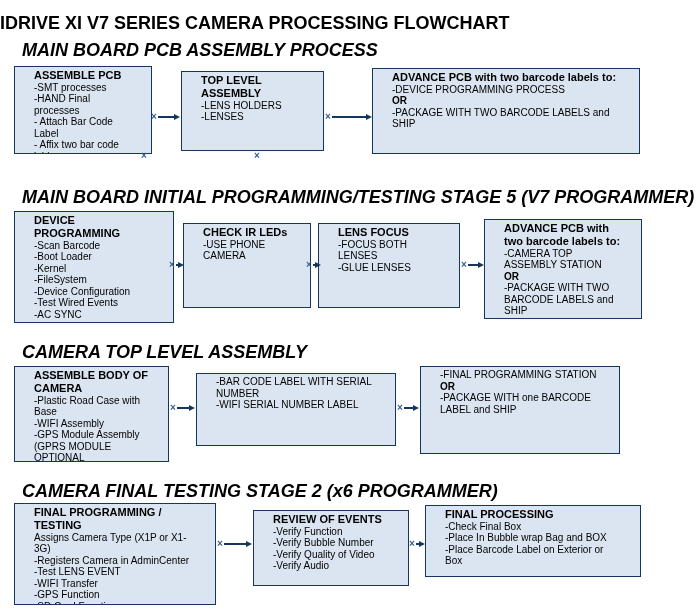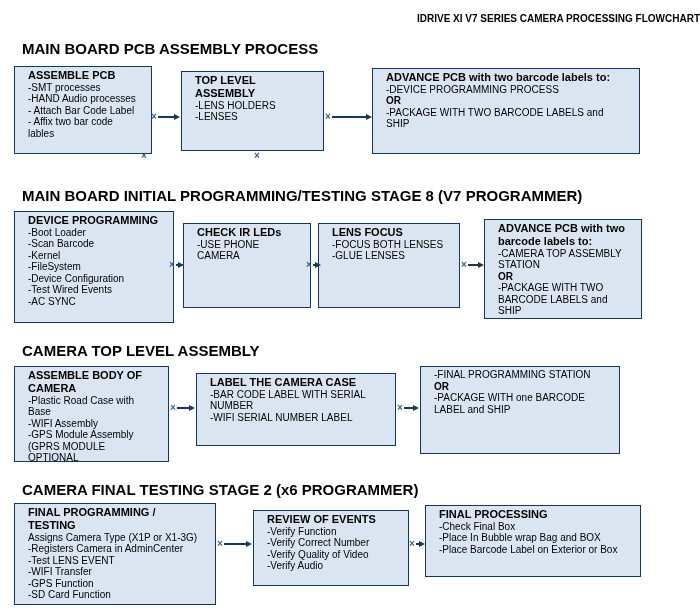--- a/index.html
+++ b/index.html
@@ -1,29 +1,29 @@
 <!DOCTYPE html>
 <html><head>
 <meta charset="utf-8">
 <style>
   html,body{margin:0;padding:0;background:#ffffff;}
   .canvas{
     position:relative;width:700px;height:610px;background:#ffffff;
     font-family:"Liberation Sans",sans-serif;color:#000;overflow:hidden;
   }
   .doc-title{
-    position:absolute;top:13px;left:0;width:100%;text-align:right;
-    font-size:10px;font-weight:bold;
+    position:absolute;top:13px;left:0;width:100%;text-align:left;
+    font-size:18px;font-weight:bold;
   }
   .section-header{
-    position:absolute;font-size:15px;font-weight:bold;white-space:nowrap;
+    position:absolute;font-size:18px;font-weight:bold;white-space:nowrap;font-style:italic;
   }
   .box{
     position:absolute;background:#dbe5f1;border:1px solid #17365d;
-    box-sizing:border-box;padding:2px 13px;overflow:hidden;
+    box-sizing:border-box;padding:2px 19px;overflow:hidden;
   }
   .box-title{font-size:11px;font-weight:bold;line-height:1.18;}
   .box-line{font-size:10px;line-height:1.15;}
   .bold{font-weight:bold;}
   .arrow{position:absolute;height:10px;display:flex;align-items:center;}
   .arrow .xmark{
     font-size:10px;line-height:10px;color:#365f91;font-weight:bold;
     flex:0 0 auto;margin-right:1px;
   }
   .arrow .line{flex:1 1 auto;height:1.5px;background:#17365d;min-width:2px;}
@@ -40,21 +40,21 @@
 
 <div class="canvas">
 
   <div class="doc-title">IDRIVE XI V7 SERIES CAMERA PROCESSING FLOWCHART</div>
 
   <div class="section-header" style="left:22px;top:40px">MAIN BOARD PCB ASSEMBLY PROCESS</div>
 
   <div class="box" style="left:14px;top:66px;width:138px;height:88px">
     <div class="box-title">ASSEMBLE PCB</div>
     <div class="box-line">-SMT processes</div>
-    <div class="box-line">-HAND Audio processes</div>
+    <div class="box-line">-HAND Final processes</div>
     <div class="box-line">- Attach Bar Code Label</div>
     <div class="box-line">- Affix two bar code lables</div>
   </div>
 
   <div class="box" style="left:181px;top:71px;width:143px;height:80px">
     <div class="box-title">TOP LEVEL ASSEMBLY</div>
     <div class="box-line">-LENS HOLDERS</div>
     <div class="box-line">-LENSES</div>
   </div>
 
@@ -72,26 +72,26 @@
   </div>
   <div class="arrow" style="left:325px;top:112px;width:47px">
     <span class="xmark">×</span>
     <span class="line"></span>
     <span class="head"></span>
   </div>
 
   <span class="anchor-x" style="left:141px;top:151px">×</span>
   <span class="anchor-x" style="left:254px;top:151px">×</span>
 
-  <div class="section-header" style="left:22px;top:187px">MAIN BOARD INITIAL PROGRAMMING/TESTING STAGE 8 (V7 PROGRAMMER)</div>
+  <div class="section-header" style="left:22px;top:187px">MAIN BOARD INITIAL PROGRAMMING/TESTING STAGE 5 (V7 PROGRAMMER)</div>
 
   <div class="box" style="left:14px;top:211px;width:160px;height:112px">
     <div class="box-title">DEVICE PROGRAMMING</div>
+    <div class="box-line">-Scan Barcode</div>
     <div class="box-line">-Boot Loader</div>
-    <div class="box-line">-Scan Barcode</div>
     <div class="box-line">-Kernel</div>
     <div class="box-line">-FileSystem</div>
     <div class="box-line">-Device Configuration</div>
     <div class="box-line">-Test Wired Events</div>
     <div class="box-line">-AC SYNC</div>
   </div>
 
   <div class="box" style="left:183px;top:223px;width:128px;height:85px">
     <div class="box-title">CHECK IR LEDs</div>
     <div class="box-line">-USE PHONE CAMERA</div>
@@ -131,21 +131,20 @@
   <div class="box" style="left:14px;top:366px;width:155px;height:96px">
     <div class="box-title">ASSEMBLE BODY OF CAMERA</div>
     <div class="box-line">-Plastic Road Case with Base</div>
     <div class="box-line">-WIFI Assembly</div>
     <div class="box-line">-GPS Module Assembly</div>
     <div class="box-line">(GPRS MODULE OPTIONAL</div>
     <div class="box-line">Depending on camera version)</div>
   </div>
 
   <div class="box" style="left:196px;top:373px;width:200px;height:73px">
-    <div class="box-title">LABEL THE CAMERA CASE</div>
     <div class="box-line">-BAR CODE LABEL WITH SERIAL NUMBER</div>
     <div class="box-line">-WIFI SERIAL NUMBER LABEL</div>
   </div>
 
   <div class="box" style="left:420px;top:366px;width:200px;height:88px">
     <div class="box-line">-FINAL PROGRAMMING STATION</div>
     <div class="box-line bold">OR</div>
     <div class="box-line">-PACKAGE WITH one BARCODE LABEL and SHIP</div>
   </div>
 
@@ -168,21 +167,21 @@
     <div class="box-line">-Registers Camera in AdminCenter</div>
     <div class="box-line">-Test LENS EVENT</div>
     <div class="box-line">-WIFI Transfer</div>
     <div class="box-line">-GPS Function</div>
     <div class="box-line">-SD Card Function</div>
   </div>
 
   <div class="box" style="left:253px;top:510px;width:156px;height:76px">
     <div class="box-title">REVIEW OF EVENTS</div>
     <div class="box-line">-Verify Function</div>
-    <div class="box-line">-Verify Correct Number</div>
+    <div class="box-line">-Verify Bubble Number</div>
     <div class="box-line">-Verify Quality of Video</div>
     <div class="box-line">-Verify Audio</div>
   </div>
 
   <div class="box" style="left:425px;top:505px;width:216px;height:72px">
     <div class="box-title">FINAL PROCESSING</div>
     <div class="box-line">-Check Final Box</div>
     <div class="box-line">-Place In Bubble wrap Bag and BOX</div>
     <div class="box-line">-Place Barcode Label on Exterior or Box</div>
   </div>

